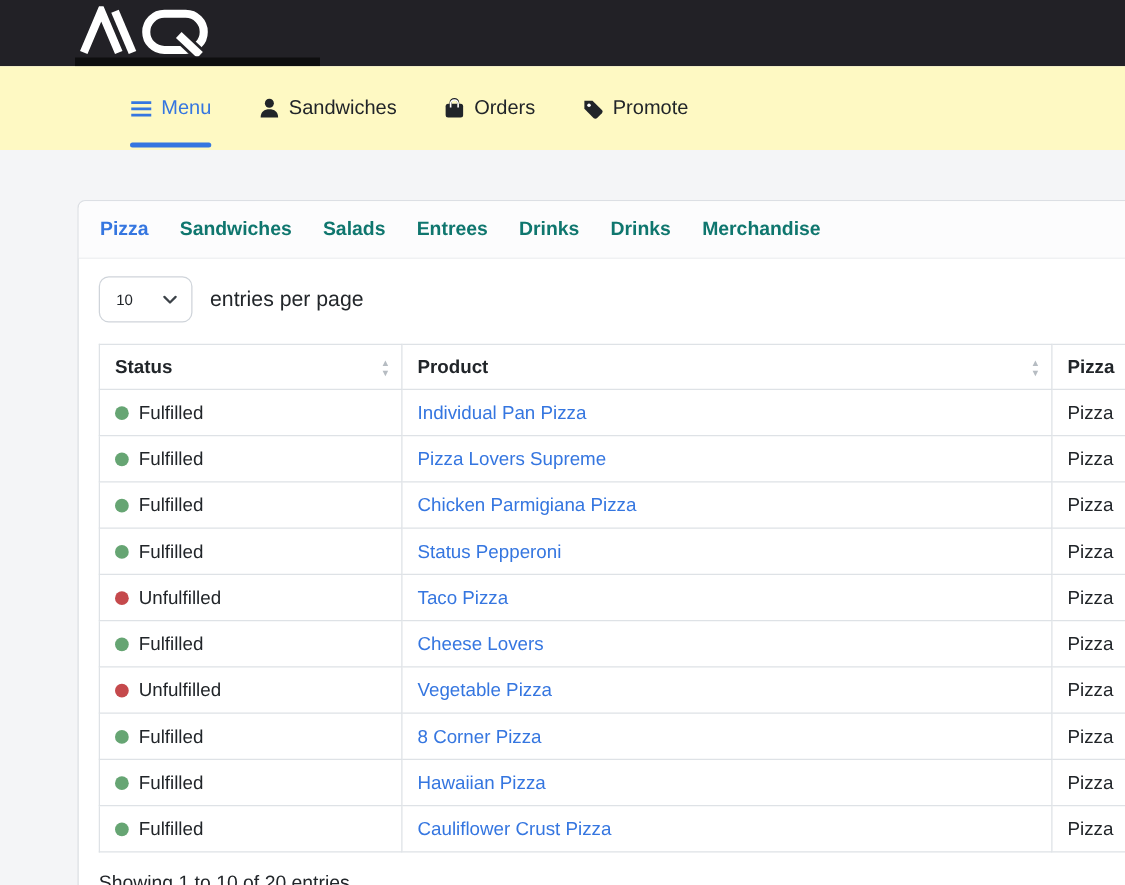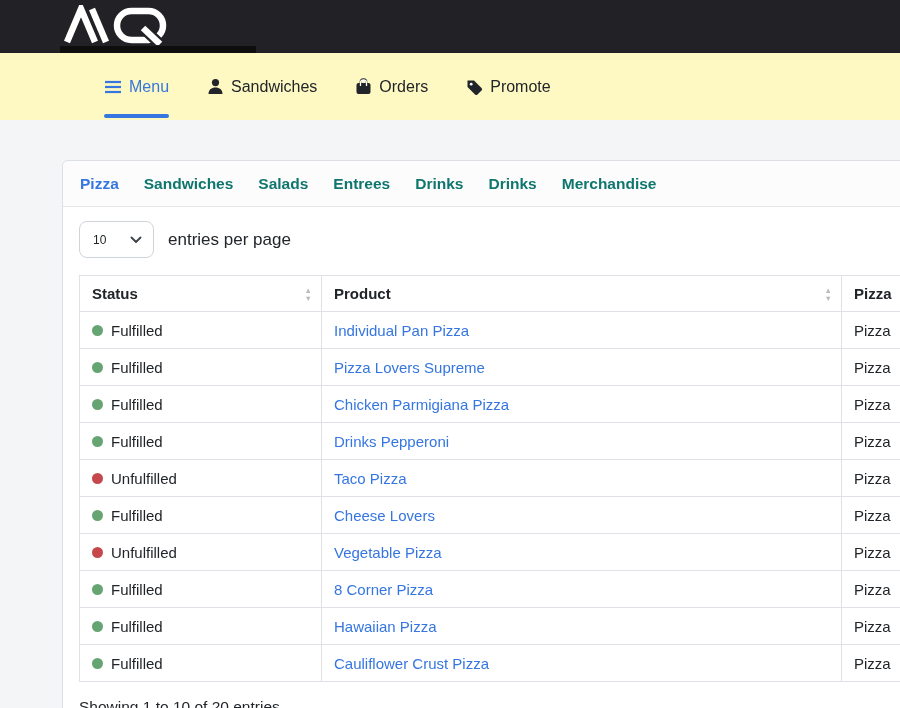--- a/index.html
+++ b/index.html
@@ -196,21 +196,21 @@
             <td><a>Chicken Parmigiana Pizza</a></td>
             <td>Pizza</td>
           </tr>
           <tr>
             <td>
                 <div class="status-cell">
                   <span class="dot" data-color="green"></span>
                   <span>Fulfilled</span>
                 </div>
               </td>
-            <td><a>Drinks Pepperoni</a></td>
+            <td><a>Status Pepperoni</a></td>
             <td>Pizza</td>
           </tr>
           <tr>
             <td>
                 <div class="status-cell">
                   <span class="dot" data-color="red"></span>
                   <span>Unfulfilled</span>
                 </div>
               </td>
             <td><a>Taco Pizza</a></td>

